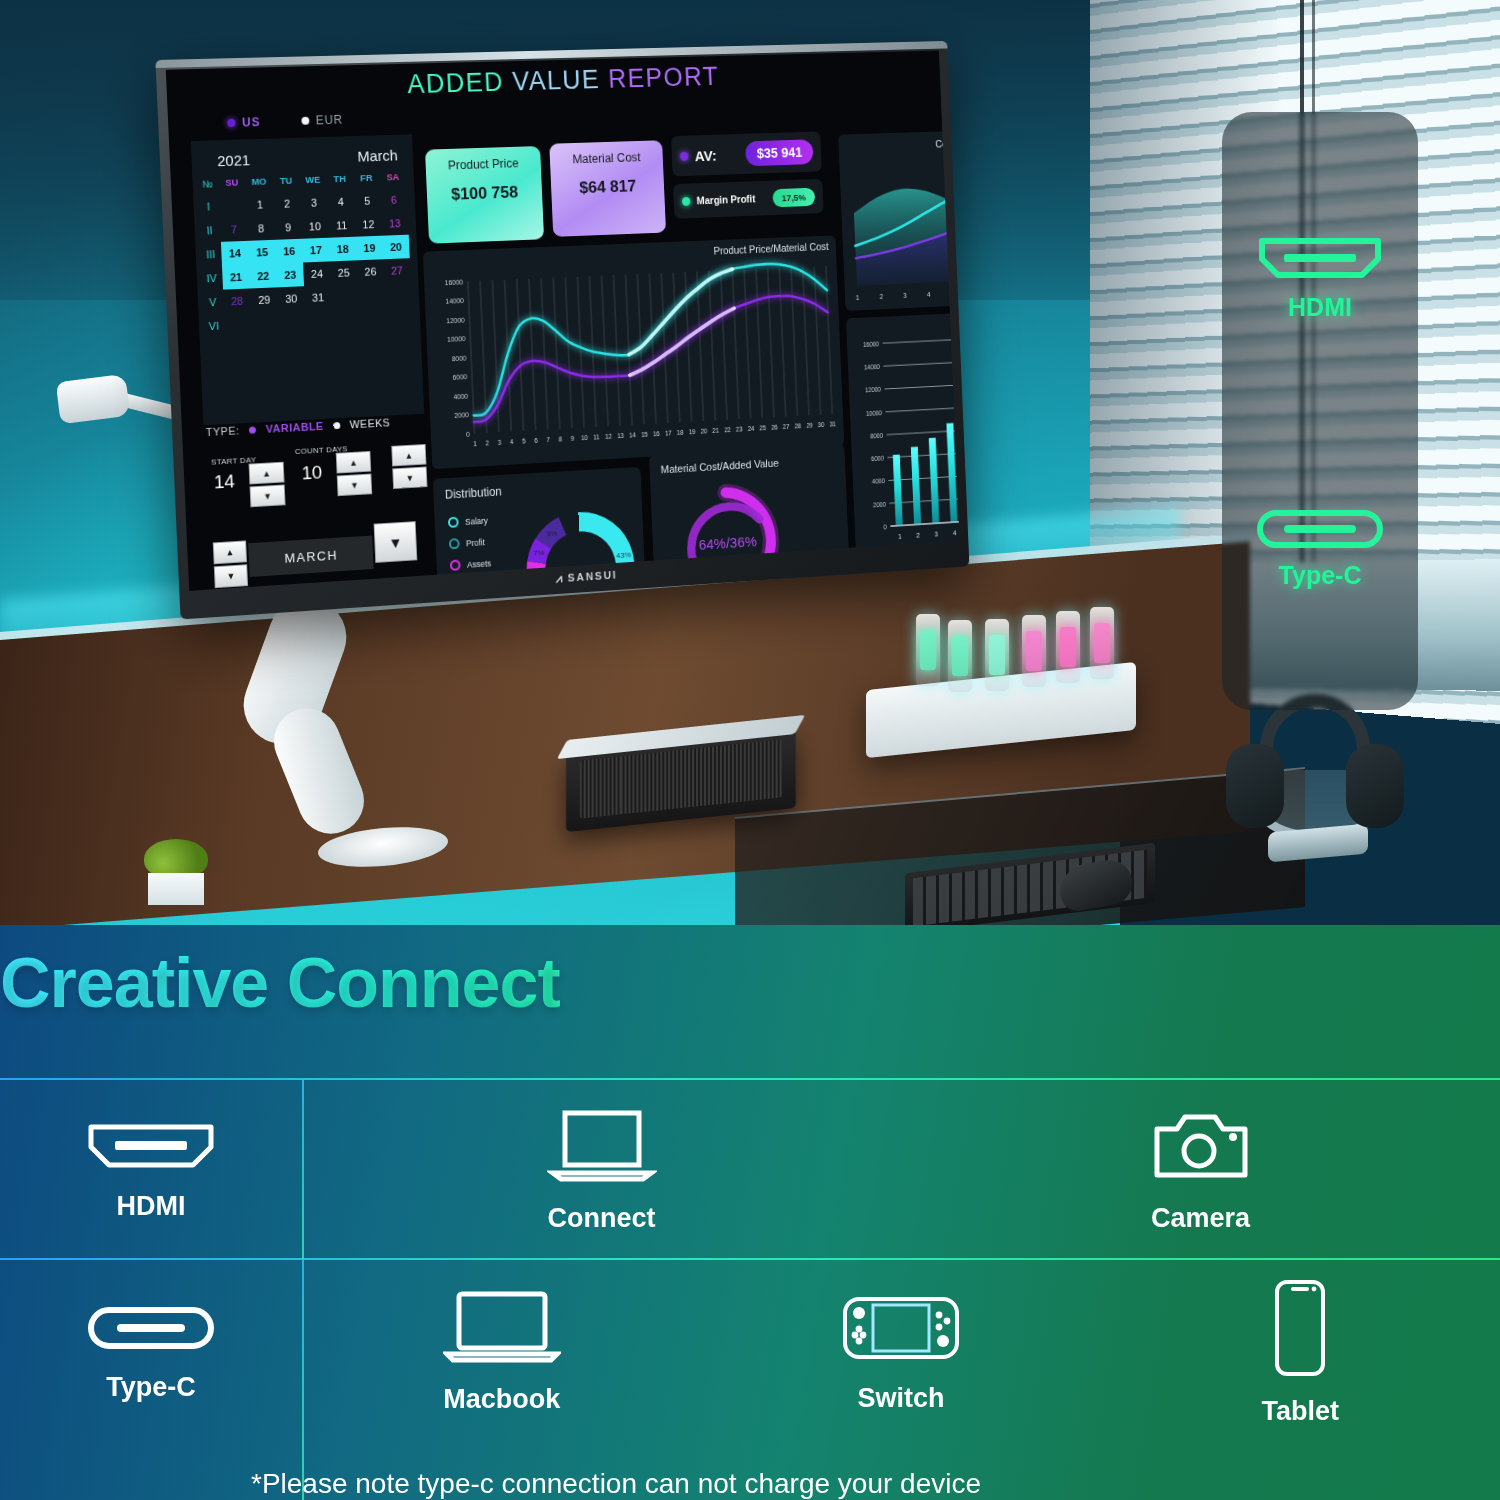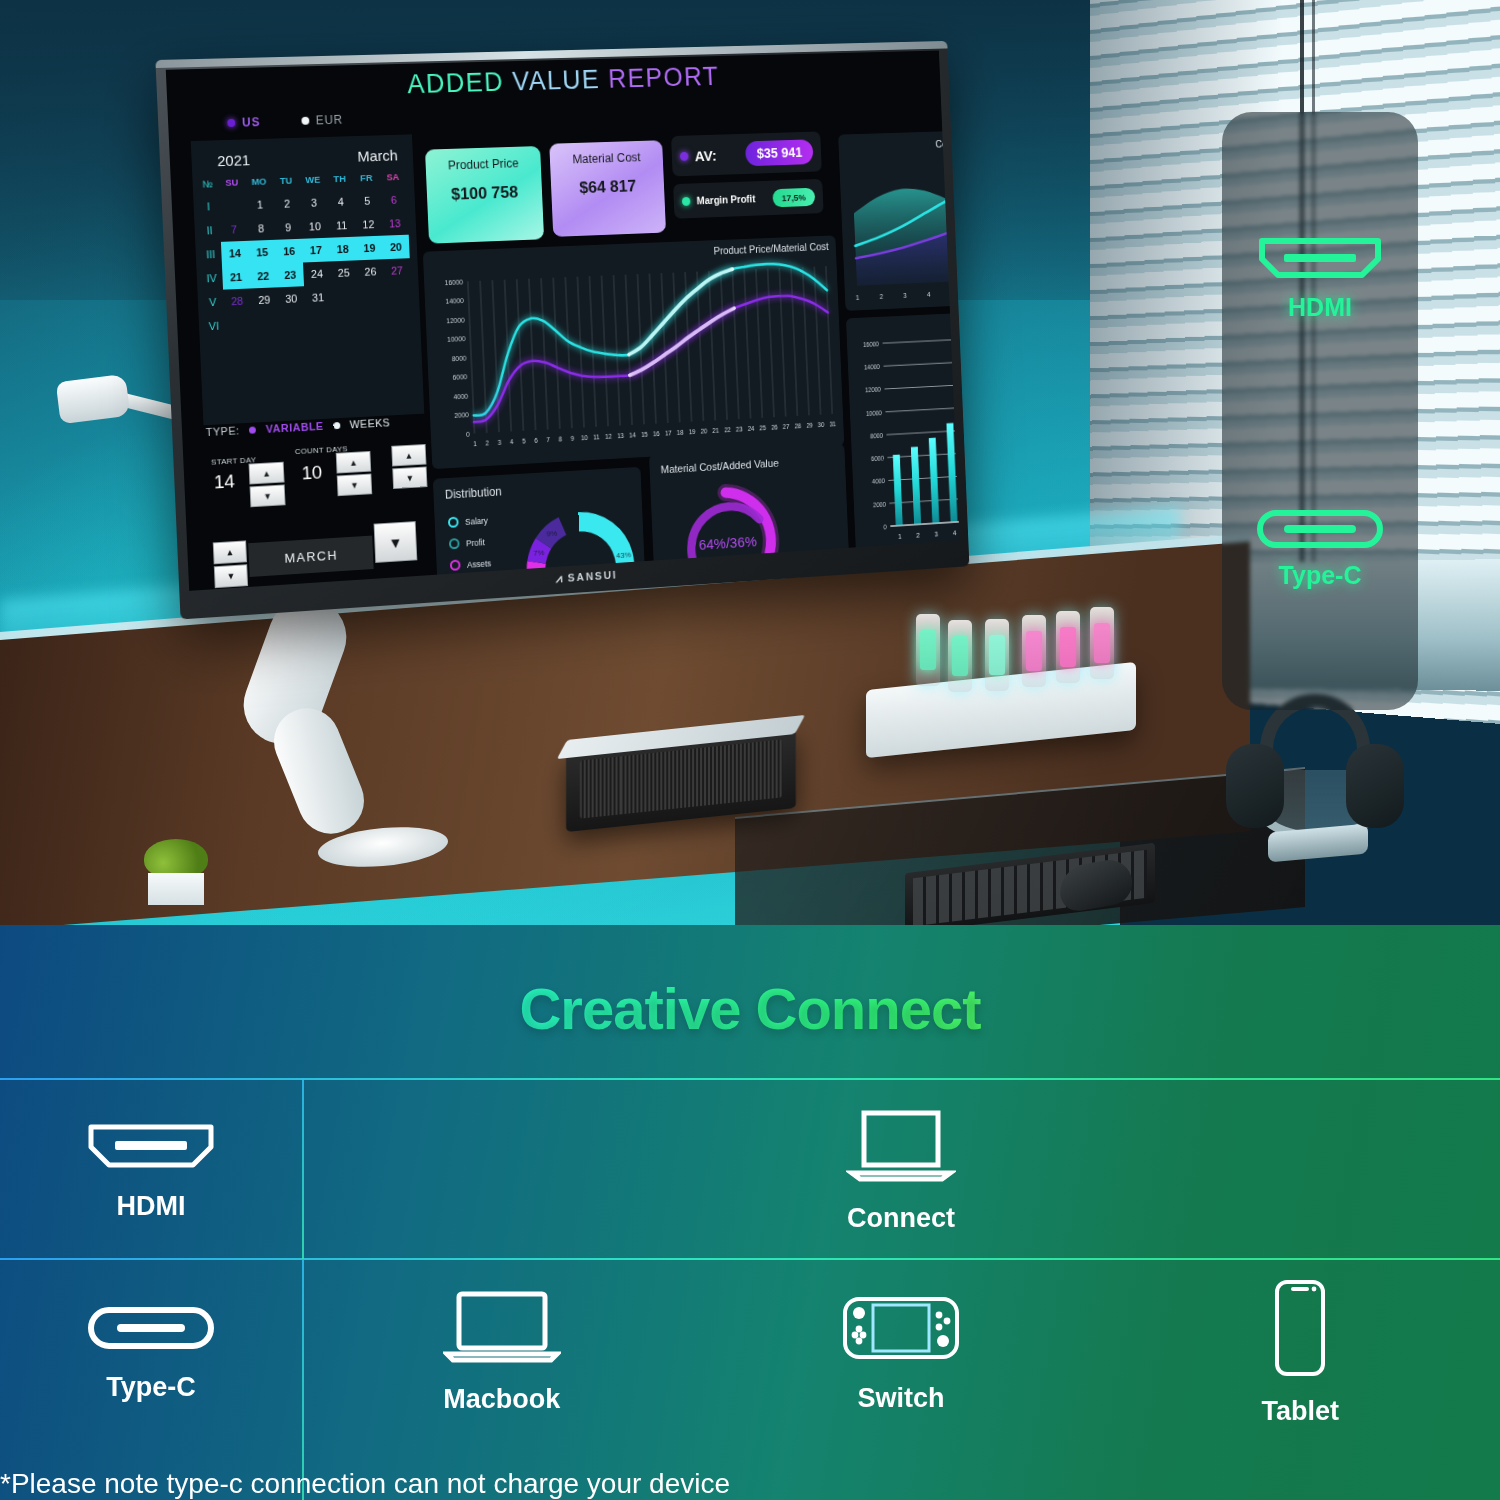--- a/index.html
+++ b/index.html
@@ -233,36 +233,36 @@
   .hstand { position:absolute; left:1238px; top:770px; width:160px; height:90px; }
   .hstand .arc { position:absolute; left:0; top:0; width:160px; height:70px;
     border:9px solid #9fb6bd; border-top:none; border-radius:0 0 90px 90px;
     background:linear-gradient(180deg, rgba(180,210,220,.2), rgba(120,160,170,.4)); }
   .hstand .base { position:absolute; left:30px; top:58px; width:100px; height:30px;
     background:linear-gradient(180deg,#cfe1e6,#7d969e); border-radius:8px; transform:skewY(-5deg);}
 
   
   .bottom { position:absolute; left:0; top:925px; width:1500px; height:575px;
     background:linear-gradient(100deg,#0d4a80 0%, #116a82 28%, #14836f 55%, #14794f 78%, #127a4b 100%); }
-  .cc-title { position:absolute; left:0; top:18px; width:1500px; text-align:center;
-    font-size:58px; font-weight:bold; letter-spacing:-1px;
+  .cc-title { position:absolute; left:0; top:18px; width:1500px; 
+    font-size:70px; font-weight:bold; letter-spacing:-1px;
     background:linear-gradient(90deg,#3ee8ff 0%,#22f0d0 28%,#2ef27a 58%,#7bf53e 80%,#f9f325 100%);
     -webkit-background-clip:text; background-clip:text; color:transparent;
-    text-shadow:0 4px 8px rgba(0,0,0,.18);margin-top:32px; }
+    text-shadow:0 4px 8px rgba(0,0,0,.18); }
   .grid-wrap { position:absolute; left:0; top:153px; width:1500px; height:422px; }
   .hline { position:absolute; left:0; width:1500px; height:2px;
     background:linear-gradient(90deg,#2fa9ff,#2ff0c8 45%,#35f08a); opacity:.9; }
   .vline { position:absolute; top:0; width:2px; height:180px;
     background:linear-gradient(180deg,#2fbdf2,#33e6b4); opacity:.85; }
   .cellrow { position:absolute; left:0; width:1500px; height:180px; display:flex; }
   .cell { flex:1; display:flex; flex-direction:column; align-items:center;
     justify-content:center; gap:14px; }
   .cell.hdmi { flex:0 0 302px; }
   .cell .lbl { color:#fff; font-size:27px; font-weight:bold; }
-  .footnote { position:absolute; left:0; top:390px; width:1232px; text-align:left;
+  .footnote { position:absolute; left:0; top:390px; width:1232px; text-align:center;
     color:#fff; font-size:28px; }
   .vline-foot { position:absolute; top:182px; width:2px; height:240px;
     background:linear-gradient(180deg,#2fbdf2,#33e6b4); opacity:.85; }
 </style>
 </head>
 <body>
 
 <div id="root">
 
   <div class="scene">
@@ -753,20 +753,28 @@
               </svg></span>
             <span class="lbl">HDMI</span>
           </div>
           <div class="cell">
             <span><svg width="110" height="78" viewBox="0 0 110 78">
                 <rect x="18" y="6" width="74" height="52" fill="none" stroke="#fff" stroke-width="5"></rect>
                 <path d="M6 66 H104 L96 72 H14 Z" fill="none" stroke="#fff" stroke-width="5"></path>
               </svg></span>
             <span class="lbl">Connect</span>
           </div>
+          <div class="cell">
+            <span><svg width="104" height="78" viewBox="0 0 104 78">
+                <path d="M8 22 H28 L36 10 H66 L74 22 H96 V68 H8 Z" fill="none" stroke="#fff" stroke-width="5" stroke-linejoin="round"></path>
+                <circle cx="50" cy="44" r="15" fill="none" stroke="#fff" stroke-width="5"></circle>
+                <circle cx="84" cy="30" r="4" fill="#fff"></circle>
+              </svg></span>
+            <span class="lbl">Camera</span>
+          </div>
         </div>
       <div class="cellrow" style="top:184px;" id="row2">
           <div class="cell hdmi">
             <span><svg width="136" height="52" viewBox="0 0 136 52">
                 <rect x="8" y="8" width="120" height="36" rx="18" fill="none" stroke="#fff" stroke-width="6"></rect>
                 <rect x="34" y="22" width="68" height="8" rx="4" fill="#fff"></rect>
               </svg></span>
             <span class="lbl">Type-C</span>
           </div>
           <div class="cell">

